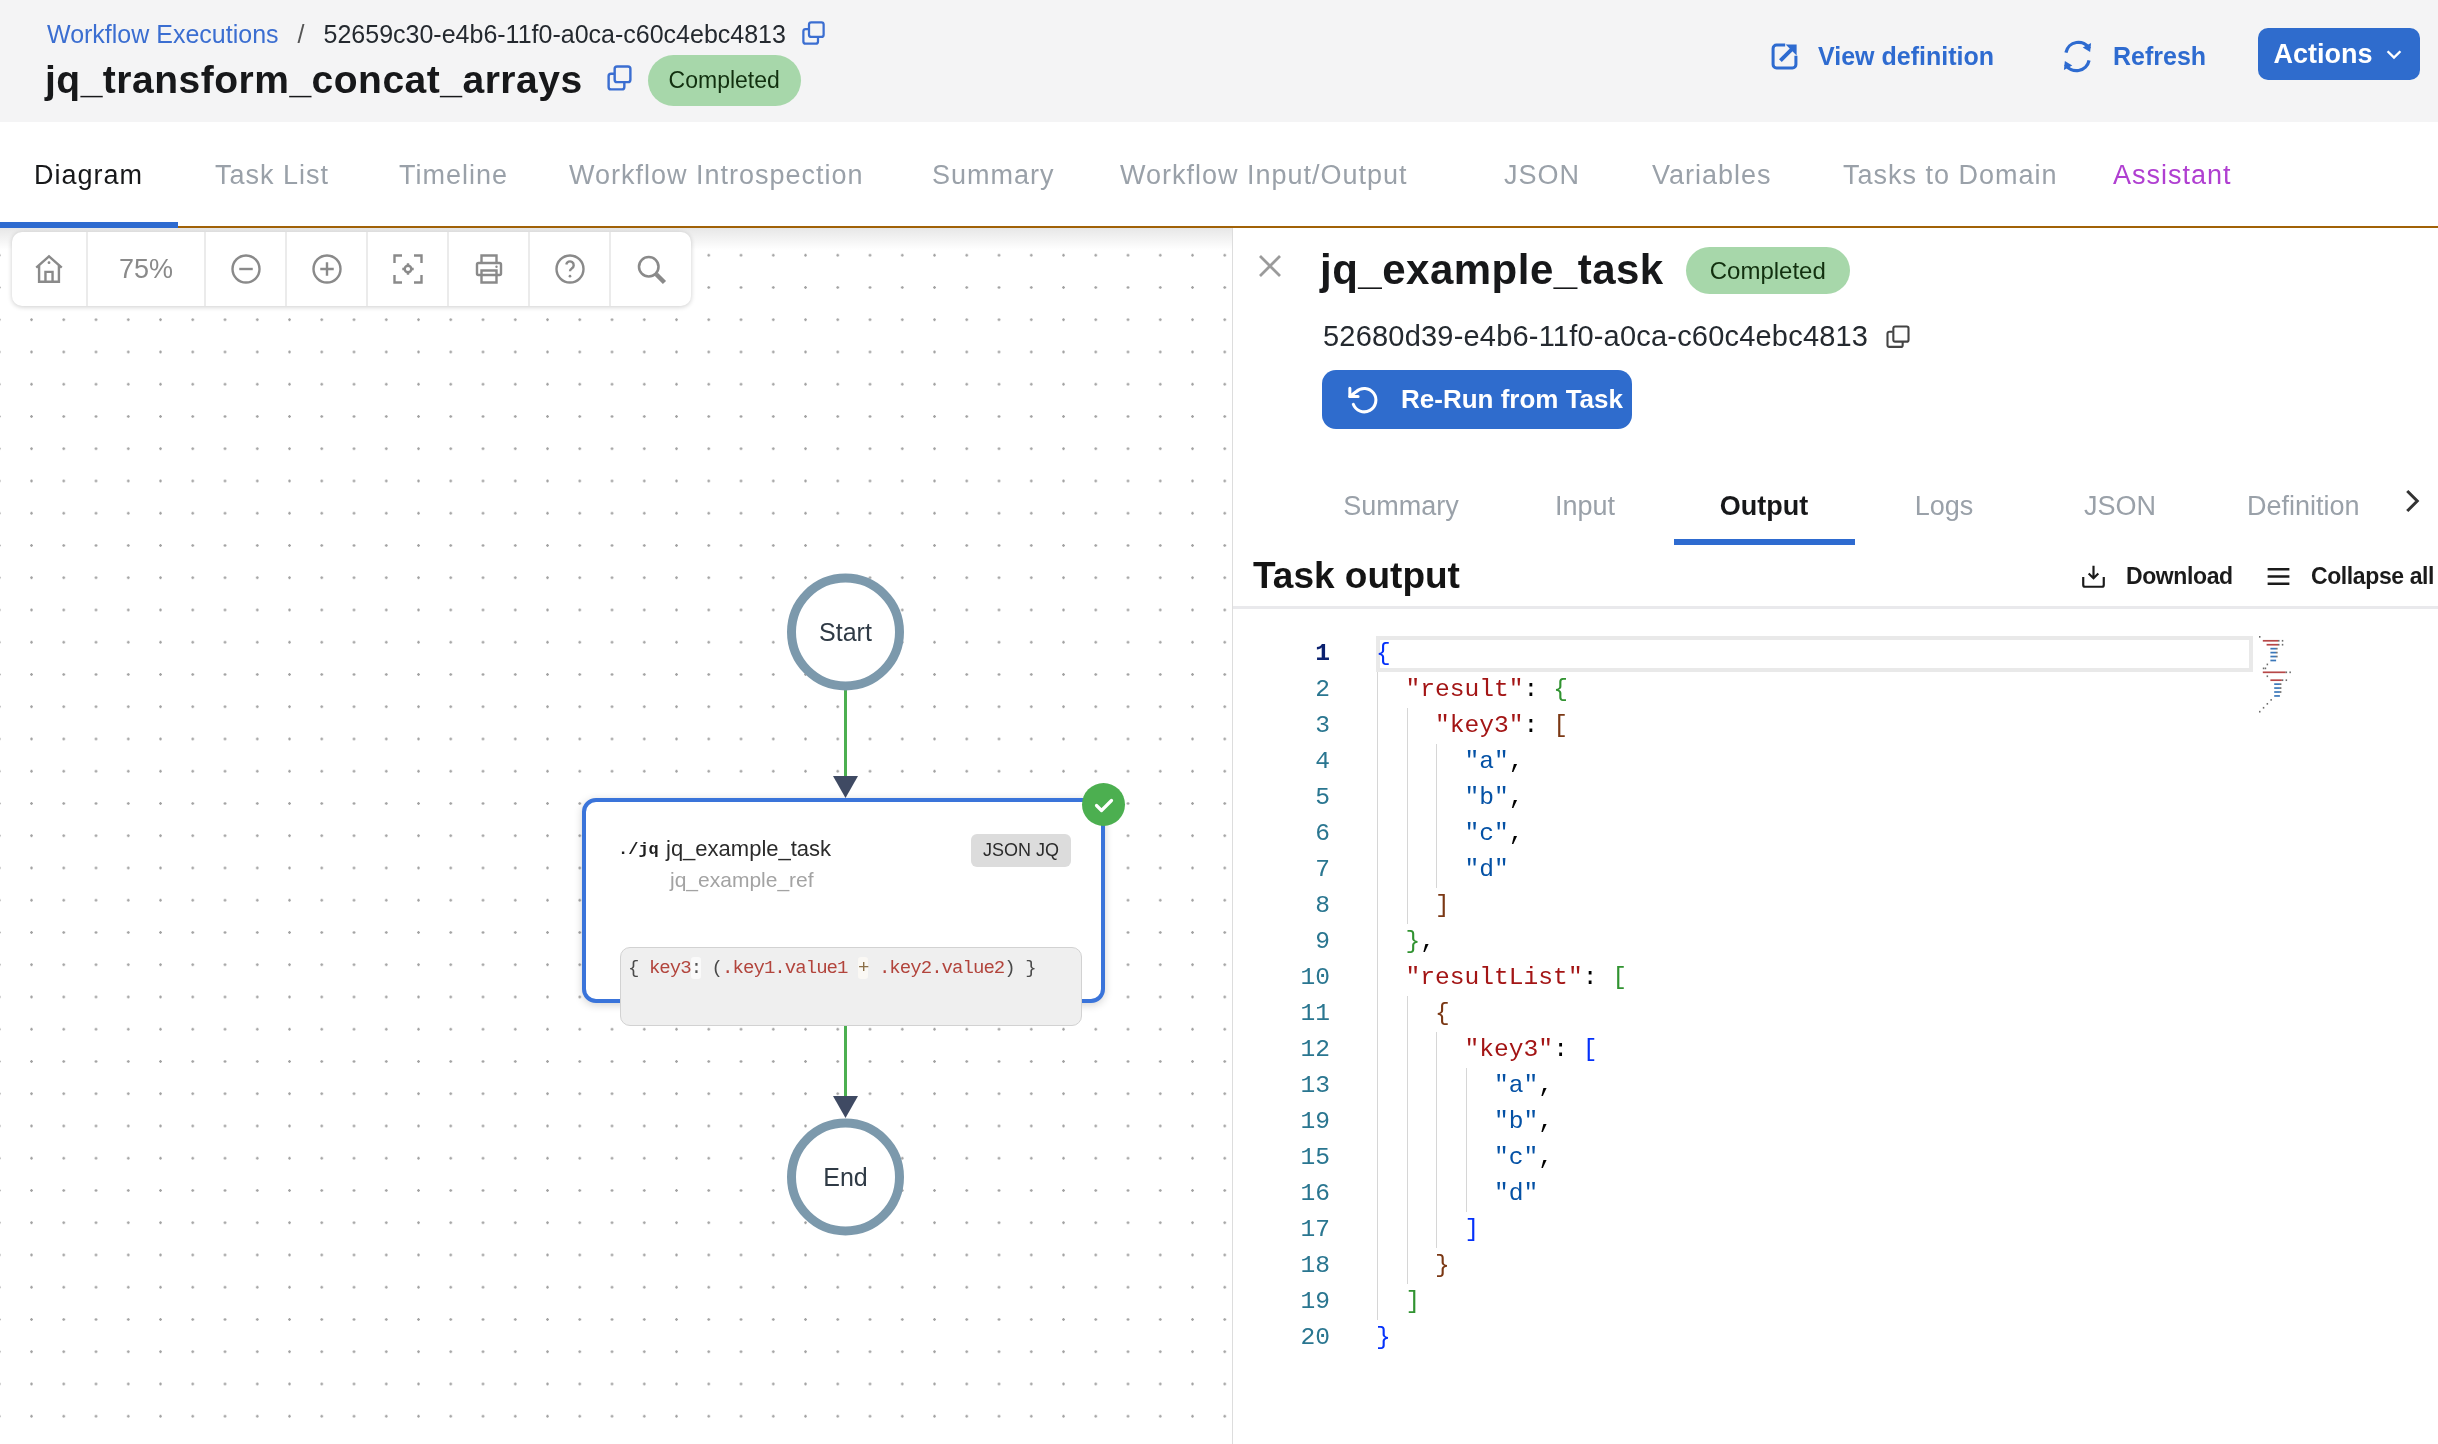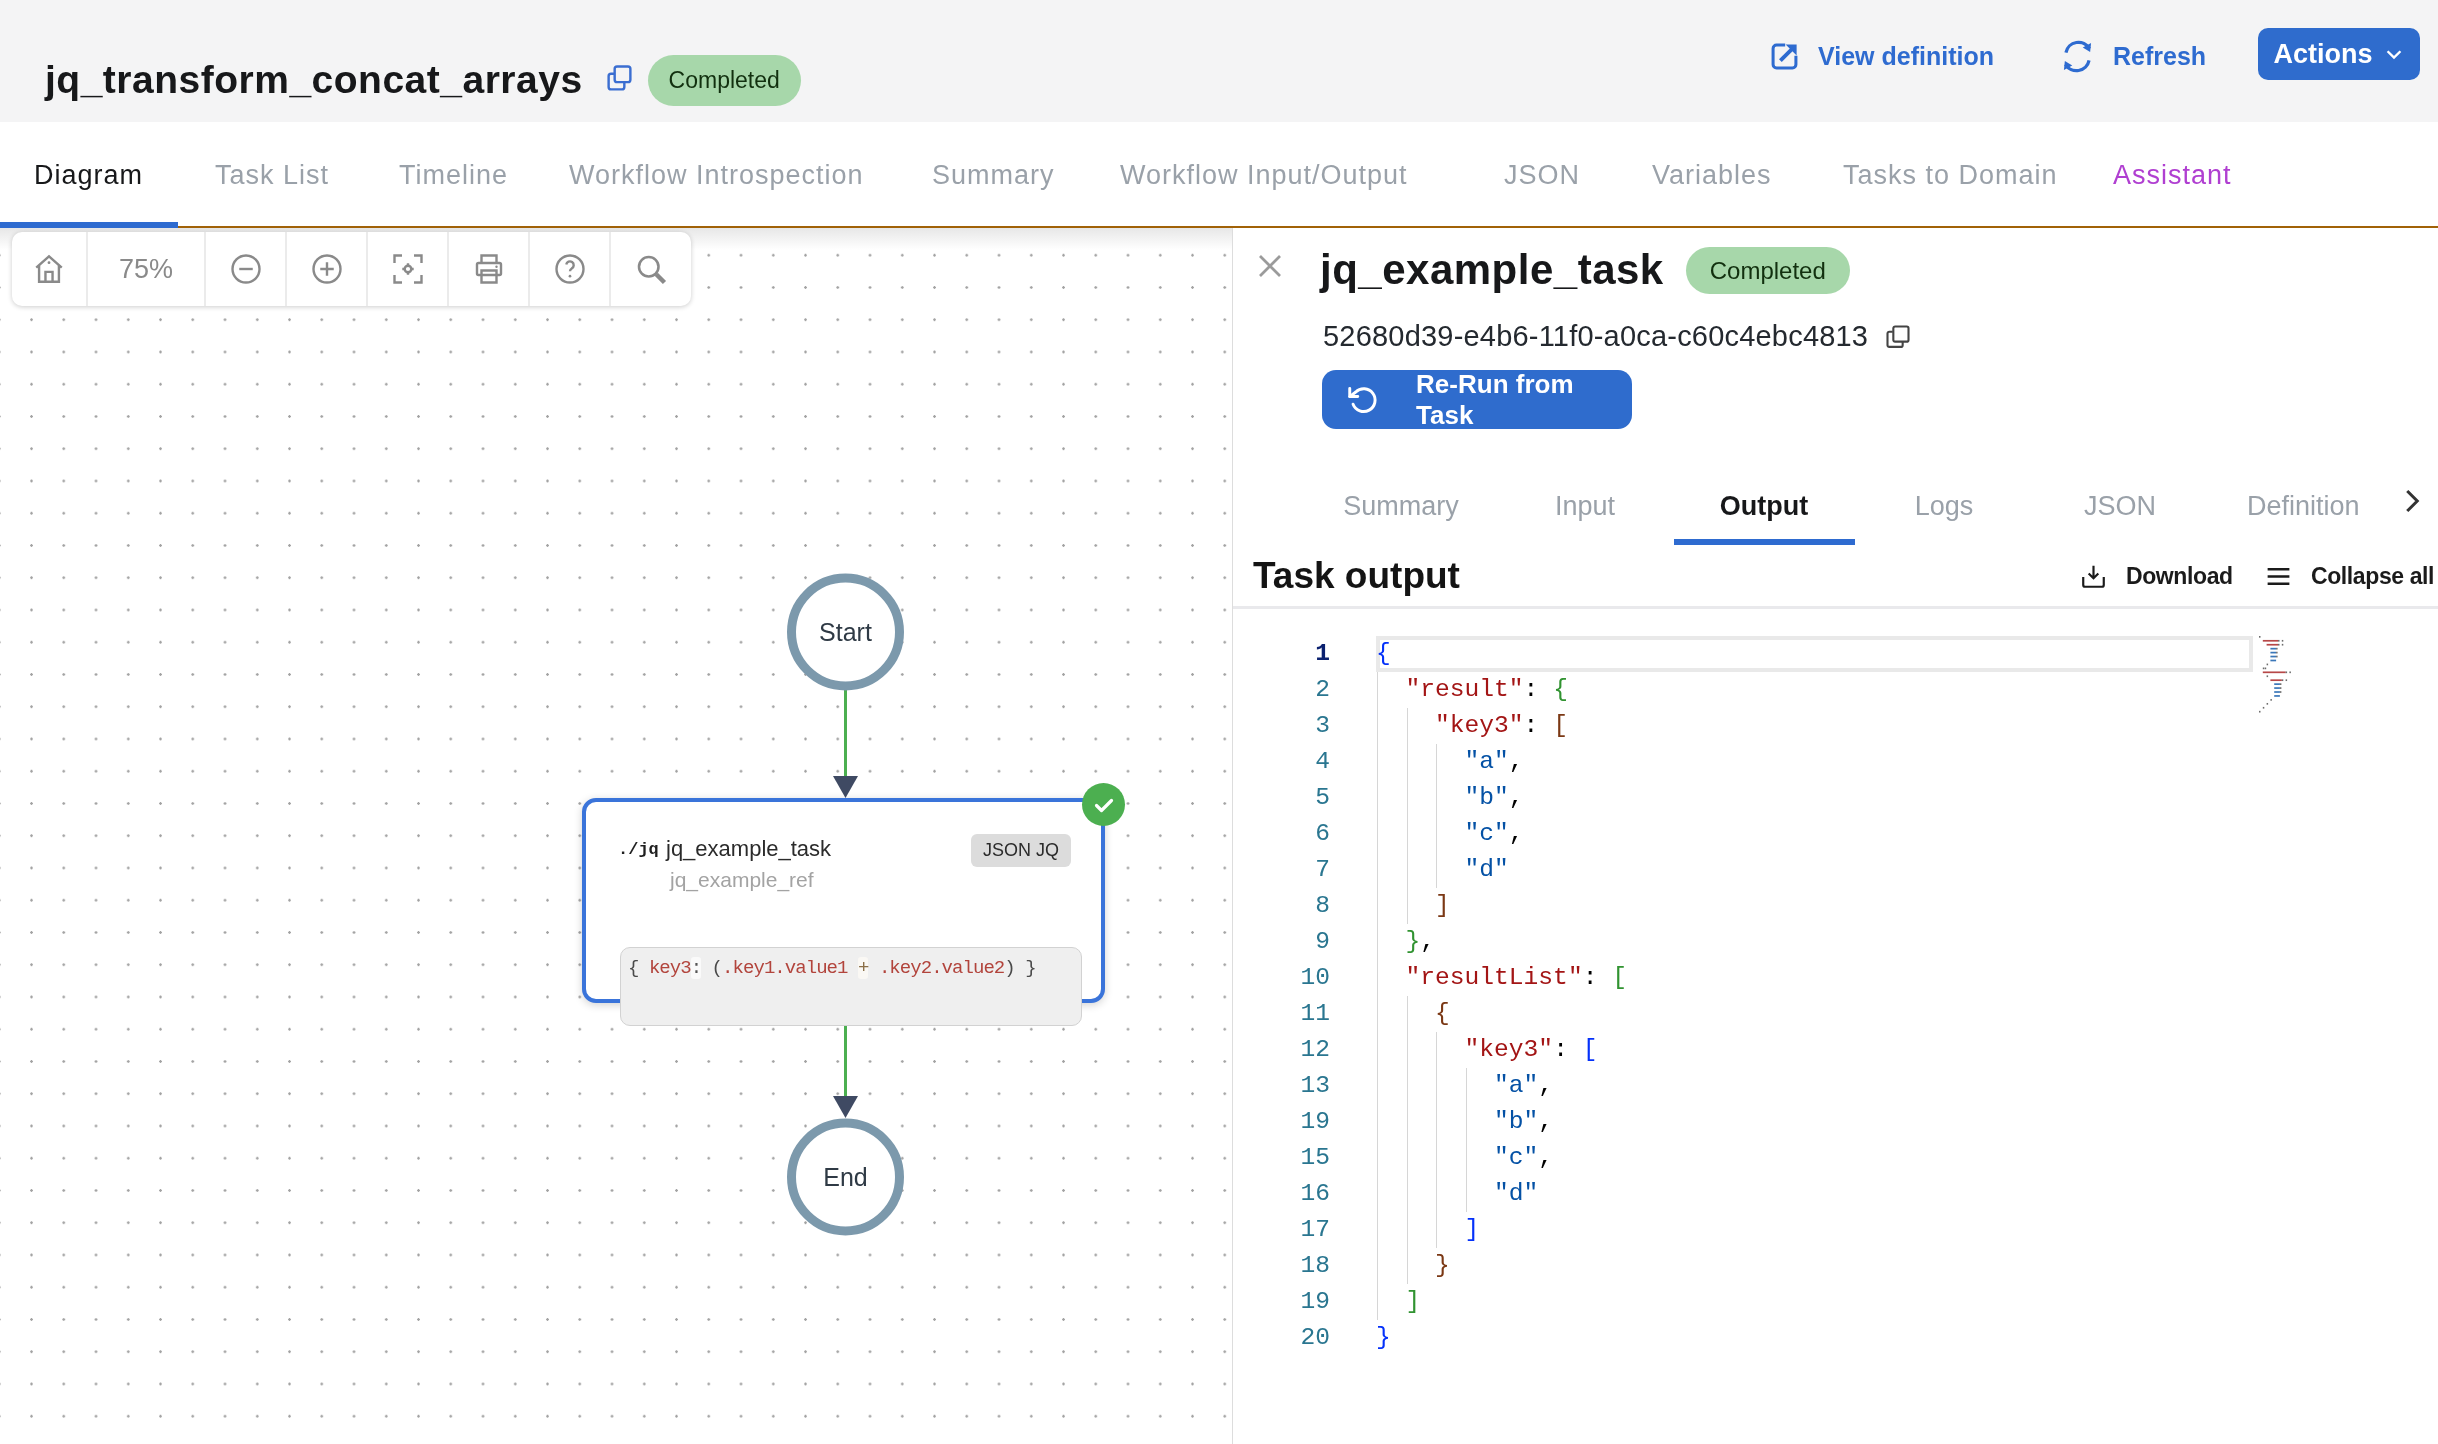--- a/index.html
+++ b/index.html
@@ -59,21 +59,21 @@
 
 .panel { position:absolute; left:1232px; top:228px; width:1206px; height:1216px; background:#fff;
   border-left:1px solid #ddd; }
 .panel .xbtn { position:absolute; left:22px; top:23px; }
 .ptitle { position:absolute; left:87px; top:18px; display:flex; align-items:center; }
 .ptitle .tt { font-size:42px; font-weight:bold; color:#17181a; letter-spacing:0.5px; }
 .ptitle .pill { margin-left:22px; height:47px; line-height:47px; font-size:24px; padding:0 24px; border-radius:24px; }
 .pid { position:absolute; left:90px; top:92px; font-size:29px; letter-spacing:0.2px; color:#24292f; display:flex; align-items:center; }
 .pid svg { margin-left:16px; }
 .rerun { position:absolute; left:89px; top:142px; width:310px; height:59px; background:#2f6ccd;
-  border-radius:14px; color:#fff; display:flex; align-items:center;gap:16px; }
+  border-radius:14px; color:#fff; display:flex; align-items:center; }
 .rerun svg { margin-left:24px; }
 .rerun .txt { margin-left:22px; font-size:26px; font-weight:bold; }
 .tabs2 .t { position:absolute; top:263px; font-size:27px; color:#9aa1a9; transform:translateX(-50%); white-space:nowrap; }
 .tabs2 .t.act { color:#17181a; font-weight:bold; }
 .underline2 { position:absolute; left:441px; top:311px; width:181px; height:6px; background:#2e6bd0; }
 .tohead { position:absolute; left:20px; top:327px; font-size:37px; font-weight:bold; color:#141414; }
 .toolright { position:absolute; left:0; top:0; width:1206px; font-size:23px; font-weight:bold; color:#1b1b1b; letter-spacing:-0.4px; }
 .toolright .pos { position:absolute; top:334px; display:flex; align-items:center; white-space:nowrap; }
 .toolright svg { margin-right:18px; }
 .edtop { position:absolute; left:0px; top:378px; width:1206px; height:3px; background:#e9e9ec; }
@@ -87,20 +87,24 @@
 .cl .v { color:#0451a5; }
 .cl .b1 { color:#0431fa; }
 .cl .b2 { color:#319331; }
 .cl .b3 { color:#7b3814; }
 .curline { position:absolute; left:143px; top:20px; width:877px; height:36px; border:4px solid #e9e9e9; }
 .ig { position:absolute; width:1px; background:#d6d6d6; }
 </style>
 </head>
 <body>
 <div class="top">
+  <div class="crumb"><a>Workflow Executions</a><span class="sep">/</span>52659c30-e4b6-11f0-a0ca-c60c4ebc4813<span class="cico"><svg width="27" height="27" viewBox="0 0 24 24" fill="none" stroke="#3b6ed1" stroke-width="2">
+          <rect x="8" y="2" width="13" height="13" rx="2"></rect>
+          <path d="M16 15 v4 a2 2 0 0 1 -2 2 h-9 a2 2 0 0 1 -2 -2 v-9 a2 2 0 0 1 2 -2 h3"></path>
+        </svg></span></div>
   <div class="trow">
       <span class="wtitle">jq_transform_concat_arrays</span>
       <span class="cico" style="margin-left:22px"><svg width="29" height="29" viewBox="0 0 24 24" fill="none" stroke="#3b6ed1" stroke-width="2">
           <rect x="8" y="2" width="13" height="13" rx="2"></rect>
           <path d="M16 15 v4 a2 2 0 0 1 -2 2 h-9 a2 2 0 0 1 -2 -2 v-9 a2 2 0 0 1 2 -2 h3"></path>
         </svg></span>
       <span class="pill">Completed</span>
     </div>
   <div class="topright">
     <div class="linkbtn pos" style="left:1768px;top:40px"><svg width="33" height="33" viewBox="0 0 24 24" fill="none" stroke="#2e6bd0" stroke-width="2.2">

